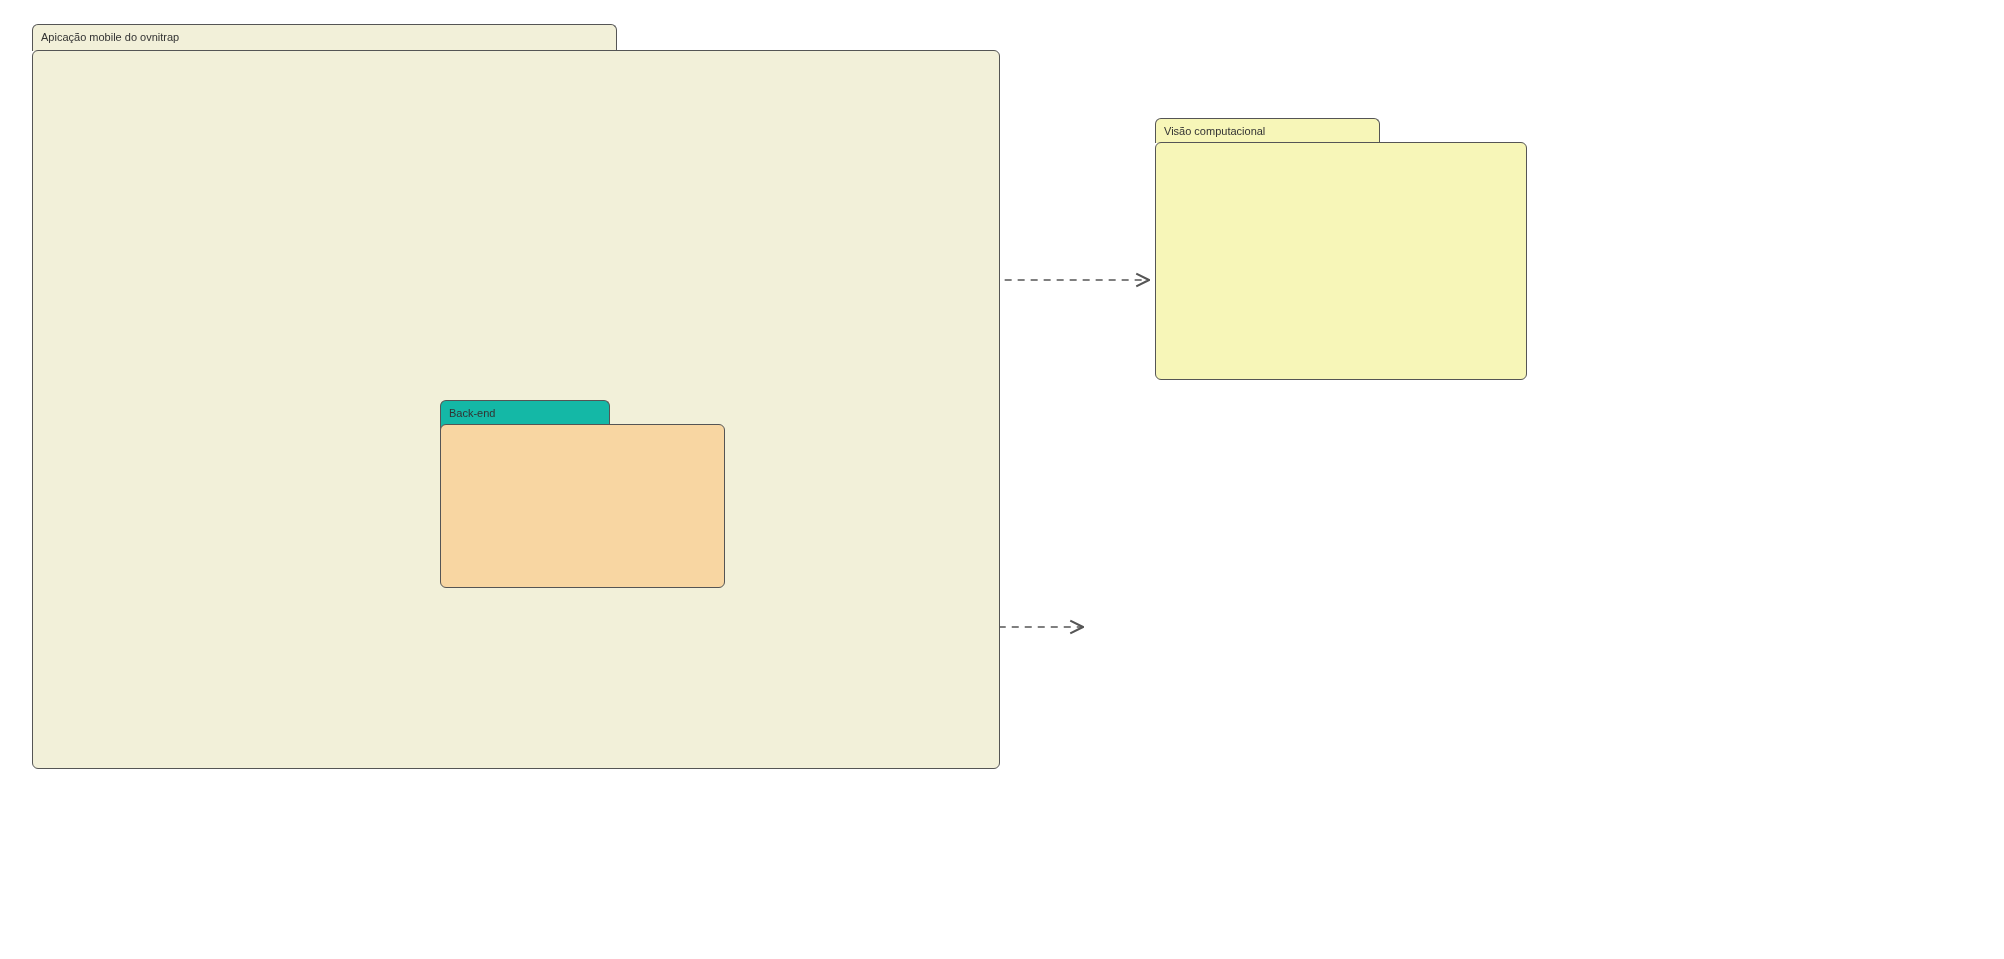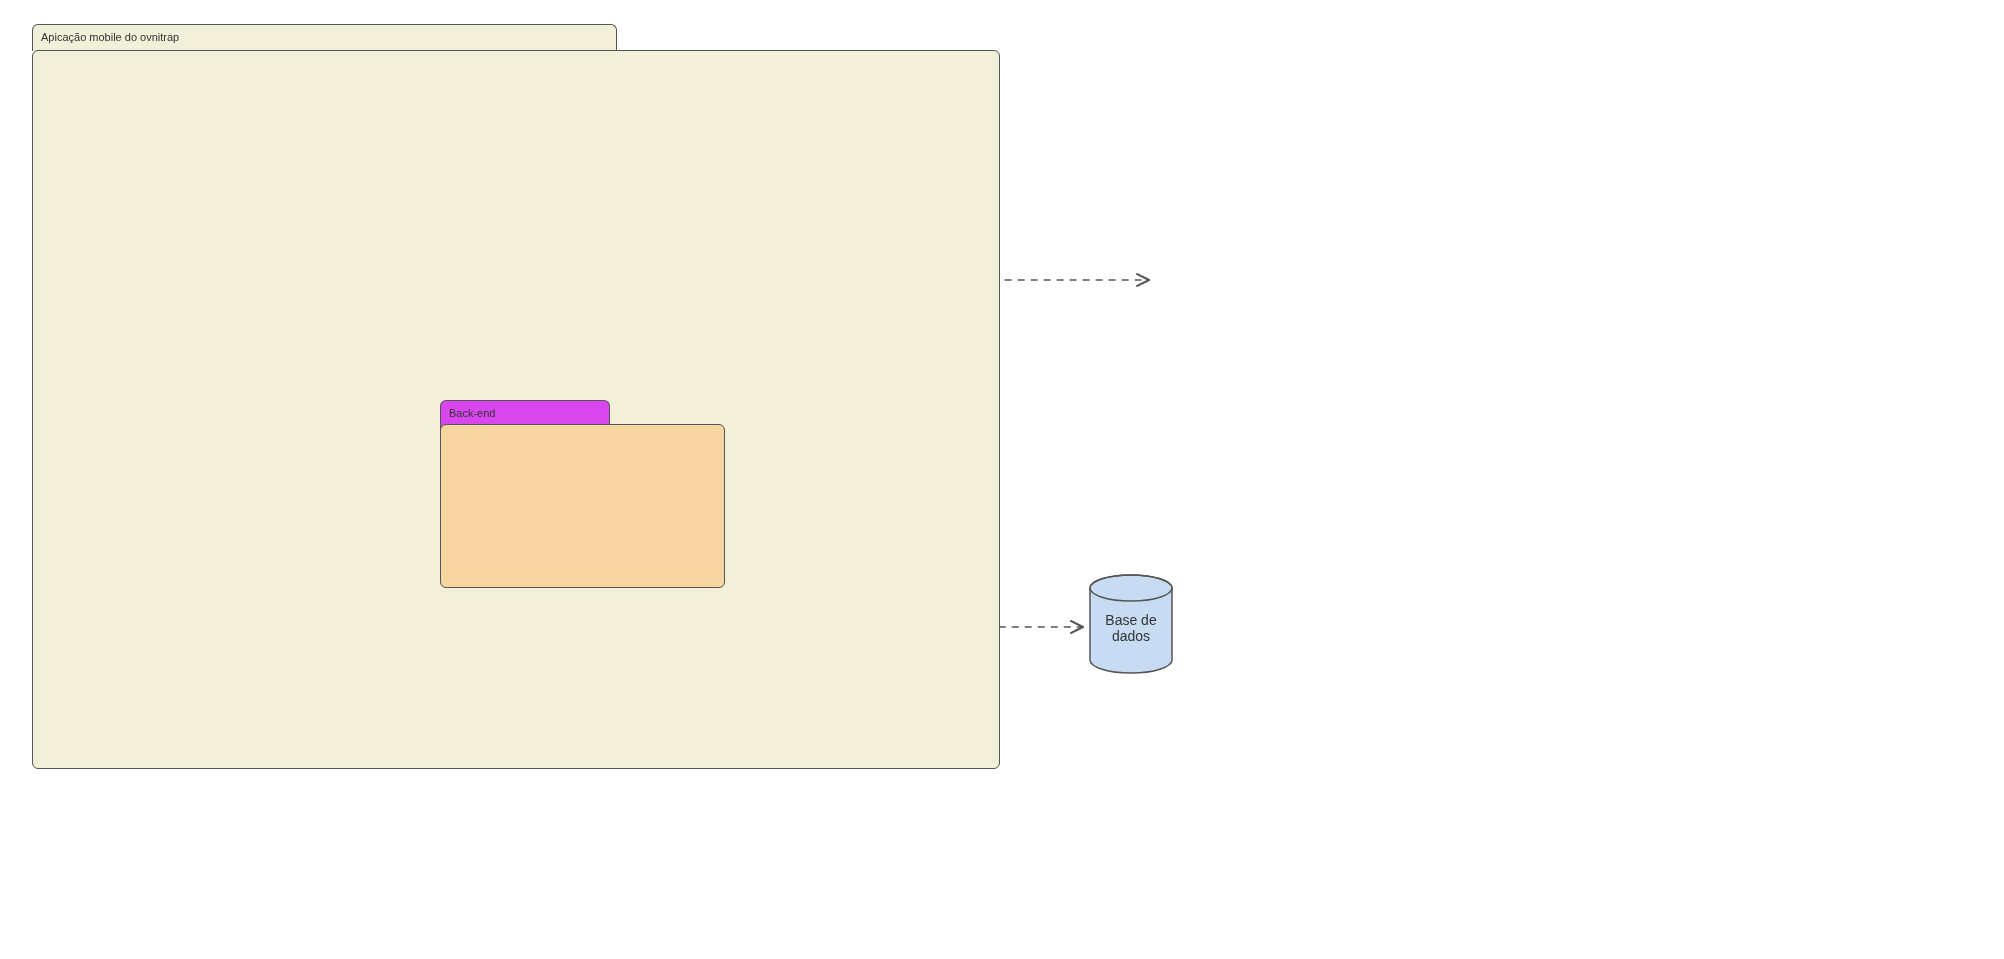--- a/index.html
+++ b/index.html
@@ -106,33 +106,27 @@
 
   <div class="package" style="left:32px; top:24px; width:968px; height:745px;">
     <div class="pkg-tab" style="width:585px; height:27px; background:#F2F0D9;">
       <span>Apicação mobile do ovnitrap</span>
     </div>
     <div class="pkg-body" style="top:26px; left:0; width:968px; height:719px; background:#F2F0D9;"></div>
   </div>
 
 
   <div class="package" style="left:440px; top:400px; width:285px; height:188px;">
-    <div class="pkg-tab" style="width:170px; height:36px; background:#d946ef;">
+    <div class="pkg-tab" style="width:170px; height:36px; background:#14b8a6;">
       <span>Back-end</span>
     </div>
     <div class="pkg-body" style="top:24px; left:0; width:285px; height:164px; background:#F8D6A2;"></div>
   </div>
 
+  <div class="package" style="left:1155px; top:118px; width:372px; height:262px;">
+    <div class="pkg-tab" style="width:225px; height:25px; background:#F7F6B8;">
+      <span>Visão computacional</span>
+    </div>
+    <div class="pkg-body" style="top:24px; left:0; width:372px; height:238px; background:#F7F6B8;"></div>
+  </div>
 
-  <div class="cyl" style="left:1088px; top:574px; width:86px; height:100px;">
-    <svg width="86" height="100" viewBox="0 0 86 100">
-      <ellipse cx="43" cy="14" rx="41" ry="13" fill="#C7DCF3" stroke="#555" stroke-width="1.5"></ellipse>
-      <path d="M2 14 L2 86 A41 13 0 0 0 84 86 L84 14" fill="#C7DCF3" stroke="#555" stroke-width="1.5"></path>
-
-      <ellipse cx="43" cy="14" rx="41" ry="13" fill="none" stroke="#555" stroke-width="1.5"></ellipse>
-    </svg>
-    <div class="cyl-label" style="top:38px;">
-      <span>Base de</span><br>
-      <span>dados</span>
-    </div>
-  </div>
 
 </div>
 
 </body></html>

